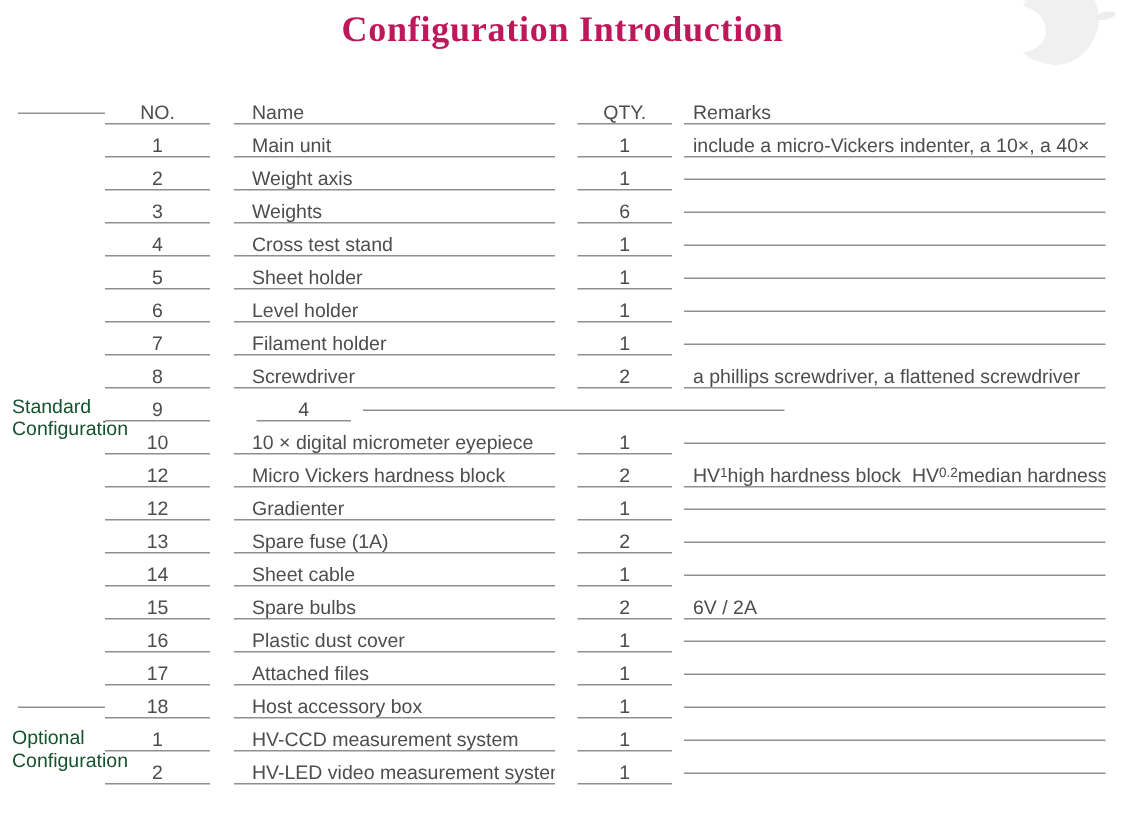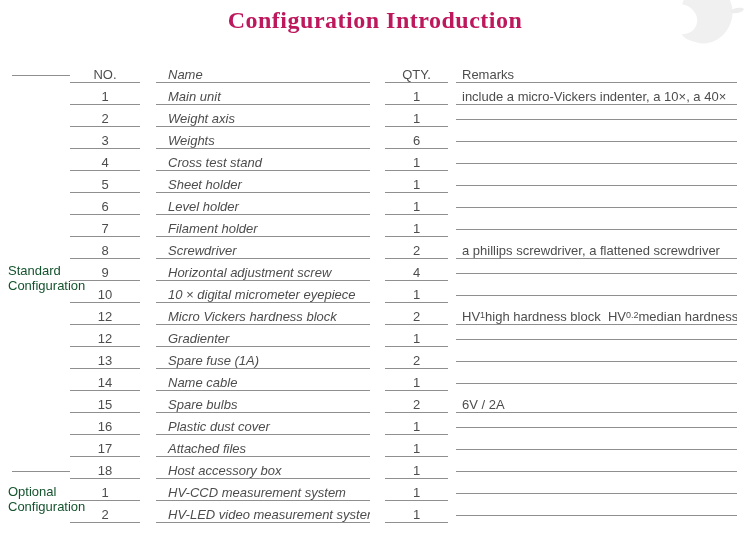--- a/index.html
+++ b/index.html
@@ -53,21 +53,21 @@
     align-items:center;
     overflow:hidden;
     white-space:nowrap;
   }
   .spacer { border-bottom:none; }
   .c-left   { width:12px; }
   .c-label  { width:58px; border-bottom:none; }
   .row.boundary .c-label { border-bottom:1px solid #8f8f8f; }
   .c-no     { width:70px; justify-content:center; }
   .c-g1     { width:16px; }
-  .c-name   { width:214px; padding-left:12px;font-style:italic; }
+  .c-name   { width:214px; padding-left:12px; }
   .c-g2     { width:15px; }
   .c-qty    { width:63px; justify-content:center; }
   .c-g3     { width:8px; }
   .c-remark { width:281px; padding-left:6px; }
   .sub { font-size:9px; align-self:flex-end; padding-bottom:4px; }
   .group-label {
     position:absolute;
     left:8px;
     width:104px;
     font-size:13px;
@@ -185,21 +185,20 @@
       <div class="cell spacer c-g2"></div>
     <div class="cell c-qty">2</div>
       <div class="cell spacer c-g3"></div>
     <div class="cell c-remark">a phillips screwdriver, a flattened screwdriver</div>
   </div>
   <div class="row">
     <div class="cell spacer c-left"></div>
       <div class="cell c-label"></div>
     <div class="cell c-no">9</div>
       <div class="cell spacer c-g1"></div>
-    <div class="cell c-name">Horizontal adjustment screw</div>
       <div class="cell spacer c-g2"></div>
     <div class="cell c-qty">4</div>
       <div class="cell spacer c-g3"></div>
     <div class="cell c-remark"></div>
   </div>
   <div class="row">
     <div class="cell spacer c-left"></div>
       <div class="cell c-label"></div>
     <div class="cell c-no">10</div>
       <div class="cell spacer c-g1"></div>
@@ -248,21 +247,21 @@
       <div class="cell spacer c-g2"></div>
     <div class="cell c-qty">2</div>
       <div class="cell spacer c-g3"></div>
     <div class="cell c-remark"></div>
   </div>
   <div class="row">
     <div class="cell spacer c-left"></div>
       <div class="cell c-label"></div>
     <div class="cell c-no">14</div>
       <div class="cell spacer c-g1"></div>
-    <div class="cell c-name">Name cable</div>
+    <div class="cell c-name">Sheet cable</div>
       <div class="cell spacer c-g2"></div>
     <div class="cell c-qty">1</div>
       <div class="cell spacer c-g3"></div>
     <div class="cell c-remark"></div>
   </div>
   <div class="row">
     <div class="cell spacer c-left"></div>
       <div class="cell c-label"></div>
     <div class="cell c-no">15</div>
       <div class="cell spacer c-g1"></div>

